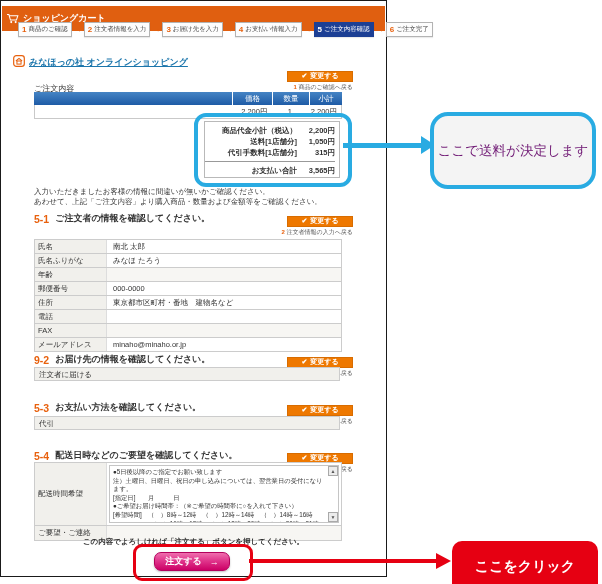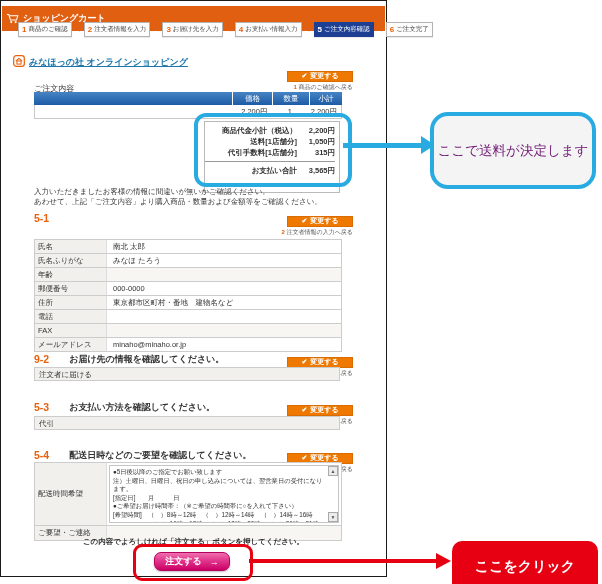--- a/index.html
+++ b/index.html
@@ -42,33 +42,33 @@
   .othead div:first-child{border-left:none;}
   .otrow{display:flex;height:13px;line-height:13px;background:#fff;border:1px solid #c9c9c9;border-top:none;}
   .c-prod{width:198px;padding-left:11px;box-sizing:border-box;text-align:left;overflow:hidden;white-space:nowrap;margin-top:37px;}
   .c-price{width:40px;box-sizing:border-box;}
   .c-qty{width:37px;box-sizing:border-box;text-align:center;}
   .c-sub{width:33px;box-sizing:border-box;}
   .otrow .c-price,.otrow .c-sub{text-align:right;padding-right:4px;}
 
   
   .summary{position:absolute;left:203px;top:120px;width:130px;background:#fff;border:1px solid #b9b9b9;
-    padding:3px 4px 15px 0;font-size:7.5px;font-weight:bold;color:#333;}
+    padding:3px 4px 0 0;font-size:7.5px;font-weight:bold;color:#333;}
   .srow{display:flex;justify-content:flex-end;height:11px;line-height:11px;}
   .srow .v{width:38px;text-align:right;}
   .stotal{display:flex;justify-content:flex-end;height:13px;line-height:13px;margin-top:3px;border-top:1px solid #999;padding-top:2px;}
   .stotal .v{width:38px;text-align:right;}
 
   .blue-rect{position:absolute;left:193px;top:112px;width:150px;height:66px;border:4px solid #29abe2;
     border-radius:12px;z-index:5;pointer-events:none;}
 
   .notice{position:absolute;left:33px;top:186px;font-size:7.5px;color:#333;line-height:10px;}
 
   
-  .sechead{position:absolute;left:33px;display:flex;align-items:flex-start;gap:20px;}
+  .sechead{position:absolute;left:33px;display:flex;align-items:center;gap:6px;}
   .sechead .num{font-size:10.5px;font-weight:bold;color:#e8610e;}
   .sechead .ttl{font-size:9px;font-weight:bold;color:#333;}
 
   
   .dtable{position:absolute;left:33px;top:238px;width:308px;border-top:1px solid #ccc;font-size:7.5px;color:#333;}
   .drow{display:flex;height:13px;line-height:13px;border:1px solid #ccc;border-top:none;background:#fff;}
   .dlabel{width:72px;background:#f1f0ec;padding-left:3px;box-sizing:border-box;border-right:1px solid #ddd;}
   .dvalue{flex:1;padding-left:6px;}
   .dvalue.empty{background:#f7f6f3;}
 
@@ -220,20 +220,21 @@
 
     <div class="blue-rect"></div>
 
     <div class="notice">
       <div>入力いただきましたお客様の情報に間違いが無いかご確認ください。</div>
       <div>あわせて、上記「ご注文内容」より購入商品・数量および金額等をご確認ください。</div>
     </div>
 
     <div class="sechead" style="top:211px;">
       <span class="num">5-1</span>
+      <span class="ttl">ご注文者の情報を確認してください。</span>
     </div>
     <div class="chgblock" style="top:208px;left:247px;">
       <button class="chgbtn">
         <span class="ck">✔</span>
         <span>変更する</span>
       </button>
       <div class="backlink">
         <span class="n">2</span>
         <span>注文者情報の入力へ戻る</span>
       </div>

